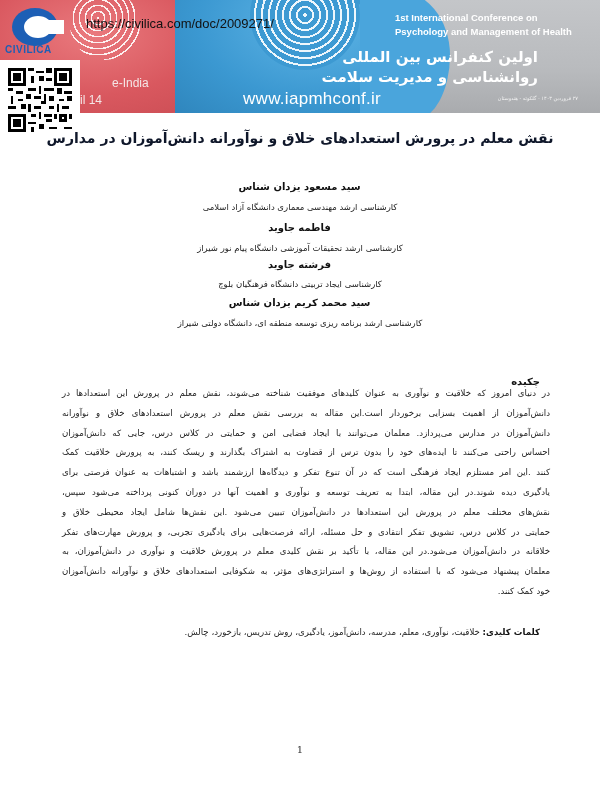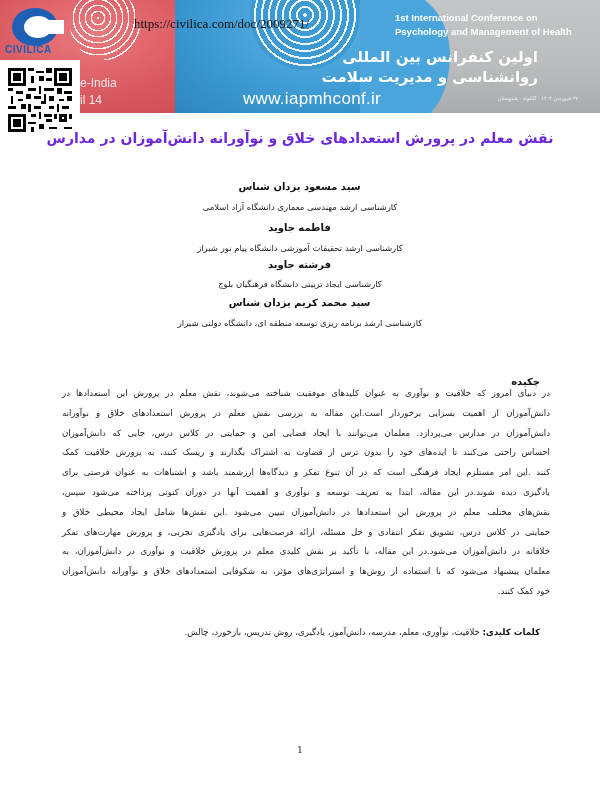--- a/index.html
+++ b/index.html
@@ -29,27 +29,27 @@
   .conf-en { position: absolute; left: 395px; color: #ffffff; font-size: 9.5px; font-family: "Liberation Sans", sans-serif; font-weight: bold; }
   .conf-fa { position: absolute; right: 62px; color: #ffffff; font-size: 15px; font-family: "DejaVu Sans", sans-serif; font-weight: bold; direction: rtl; }
   .conf-date { position: absolute; right: 22px; top: 95px; color: #f2f2f2; font-size: 5px; direction: rtl; }
 
   
   .civ-logo { position: absolute; left: 8px; top: 8px; width: 48px; height: 40px; }
   .civ-c-outer { position: absolute; left: 4px; top: 0; width: 46px; height: 38px; border-radius: 50%; background: #1d5fb5; }
   .civ-c-inner { position: absolute; left: 16px; top: 8px; width: 28px; height: 22px; border-radius: 50%; background: #ffffff; }
   .civ-c-gap { position: absolute; left: 36px; top: 12px; width: 20px; height: 14px; background: #ffffff; }
   .civ-text { position: absolute; left: 5px; top: 44px; color: #1d5fb5; font-size: 10px; font-weight: bold; font-family: "Liberation Sans", sans-serif; letter-spacing: 0.5px; }
-  .civ-url { position: absolute; left: 86px; top: 16px; font-family: Liberation Serif, serif; font-size: 13px; color: #111; margin-left: 48px; }
+  .civ-url { position: absolute; left: 86px; top: 16px; font-family: Liberation Sans, sans-serif; font-size: 13px; color: #111; }
   .qr { position: absolute; left: 0; top: 60px; width: 80px; height: 80px; background: #ffffff; padding: 8px; }
   .qr svg { width: 64px; height: 64px; display: block; }
 
   
   .paper-title { position: absolute; left: 0; width: 600px; top: 130px; text-align: center; direction: rtl;
-            font-size: 14px; font-weight: bold; color: #6d28d9; }
+            font-size: 14px; font-weight: bold; color: #0f172a; }
   .author { position: absolute; left: 0; width: 599px; text-align: center; direction: rtl; font-size: 10px; font-weight: bold; color: #111; }
   .affil { position: absolute; left: 0; width: 600px; text-align: center; direction: rtl; font-size: 8.5px; color: #222; }
   .abstract-heading { position: absolute; right: 60px; top: 376px; direction: rtl; font-size: 10px; font-weight: bold; }
   .abstract-body { position: absolute; left: 62px; width: 488px; top: 384px; direction: rtl; text-align: justify;
             font-size: 8.6px; line-height: 19.8px; color: #222; }
   .abstract-body span { display: block; text-align-last: justify; }
   .abstract-body span.last { text-align-last: right; }
   .keywords { position: absolute; right: 60px; top: 627px; direction: rtl; font-size: 8.6px; color: #222; }
   .keywords b { font-weight: bold; color: #111; }
   .page-num { position: absolute; left: 0; width: 600px; top: 744px; text-align: center; font-size: 10px; color: #333; font-family: "DejaVu Serif", serif; }
@@ -58,21 +58,21 @@
 <body>
 
 <div class="banner">
   <div class="red-shape"></div>
   <div class="strings"></div>
   <div class="blue-head"></div>
   <div class="spiral"></div>
   <div class="gray-bg"></div>
   <div class="gray-face"></div>
 
-  <div class="banner-left-text" style="top:76px;">e-India</div>
+  <div class="banner-left-text" style="top:76px;margin-left:32px;">e-India</div>
   <div class="banner-left-text" style="top:93px;">il 14</div>
 
   <div class="conf-en" style="top:12px;">1st International Conference on</div>
   <div class="conf-en" style="top:26px;">Psychology and Management of Health</div>
   <div class="conf-fa" style="top:48px;">اولین کنفرانس بین المللی</div>
   <div class="conf-fa" style="top:68px;">روانشناسی و مدیریت سلامت</div>
   <div class="conf-date">۲۷ فروردین ۱۴۰۳ - گلکوته - هندوستان</div>
 
   <div class="banner-url">www.iapmhconf.ir</div>
 </div>

